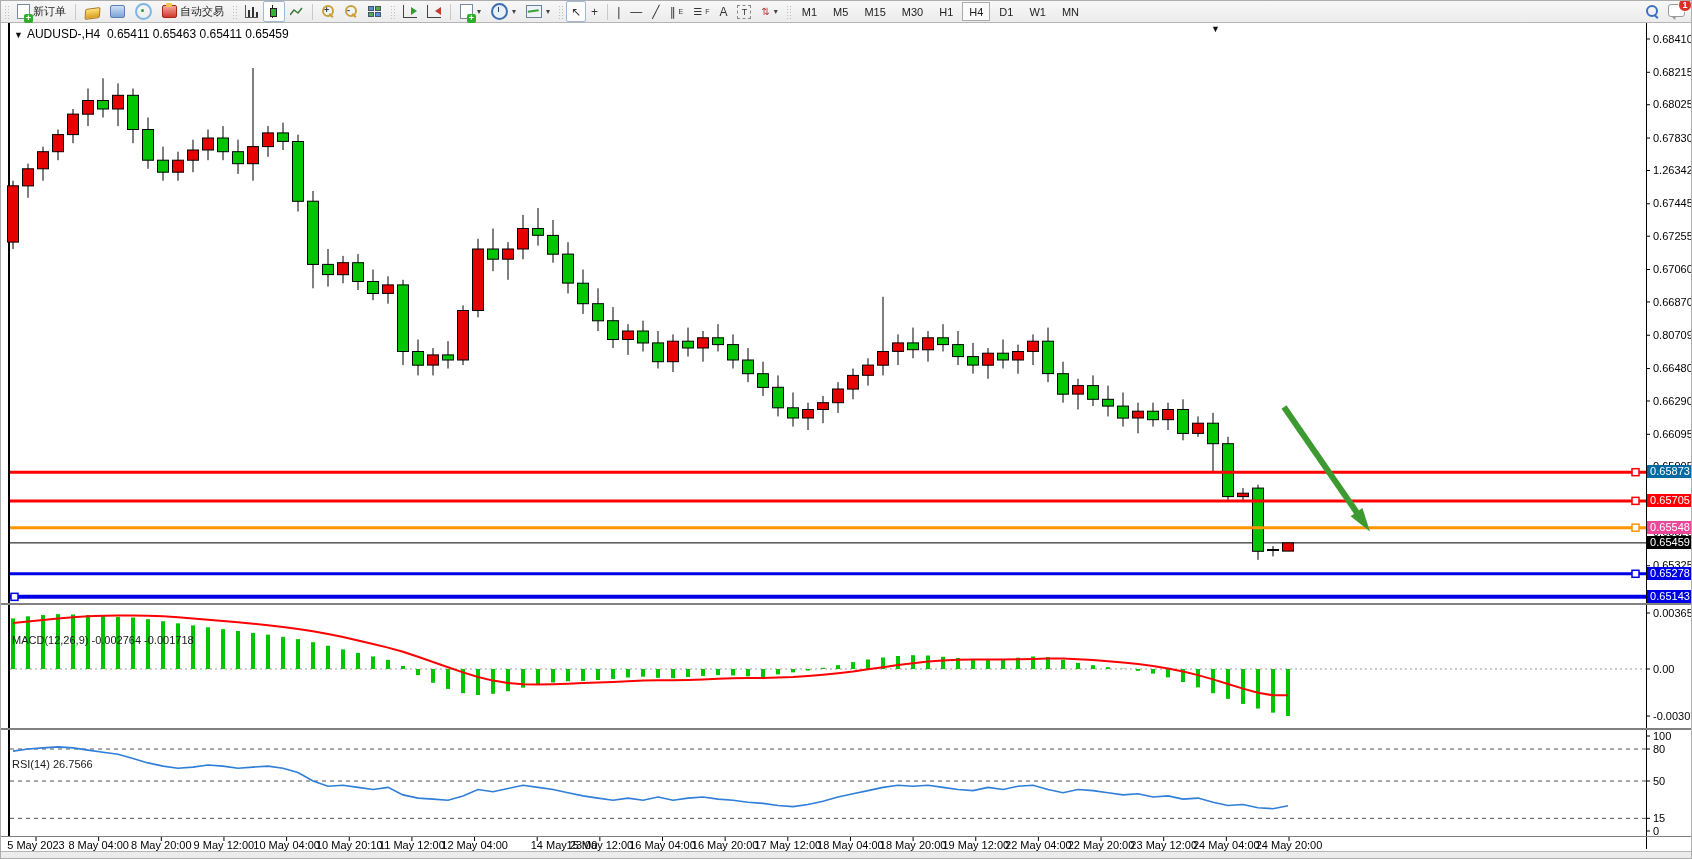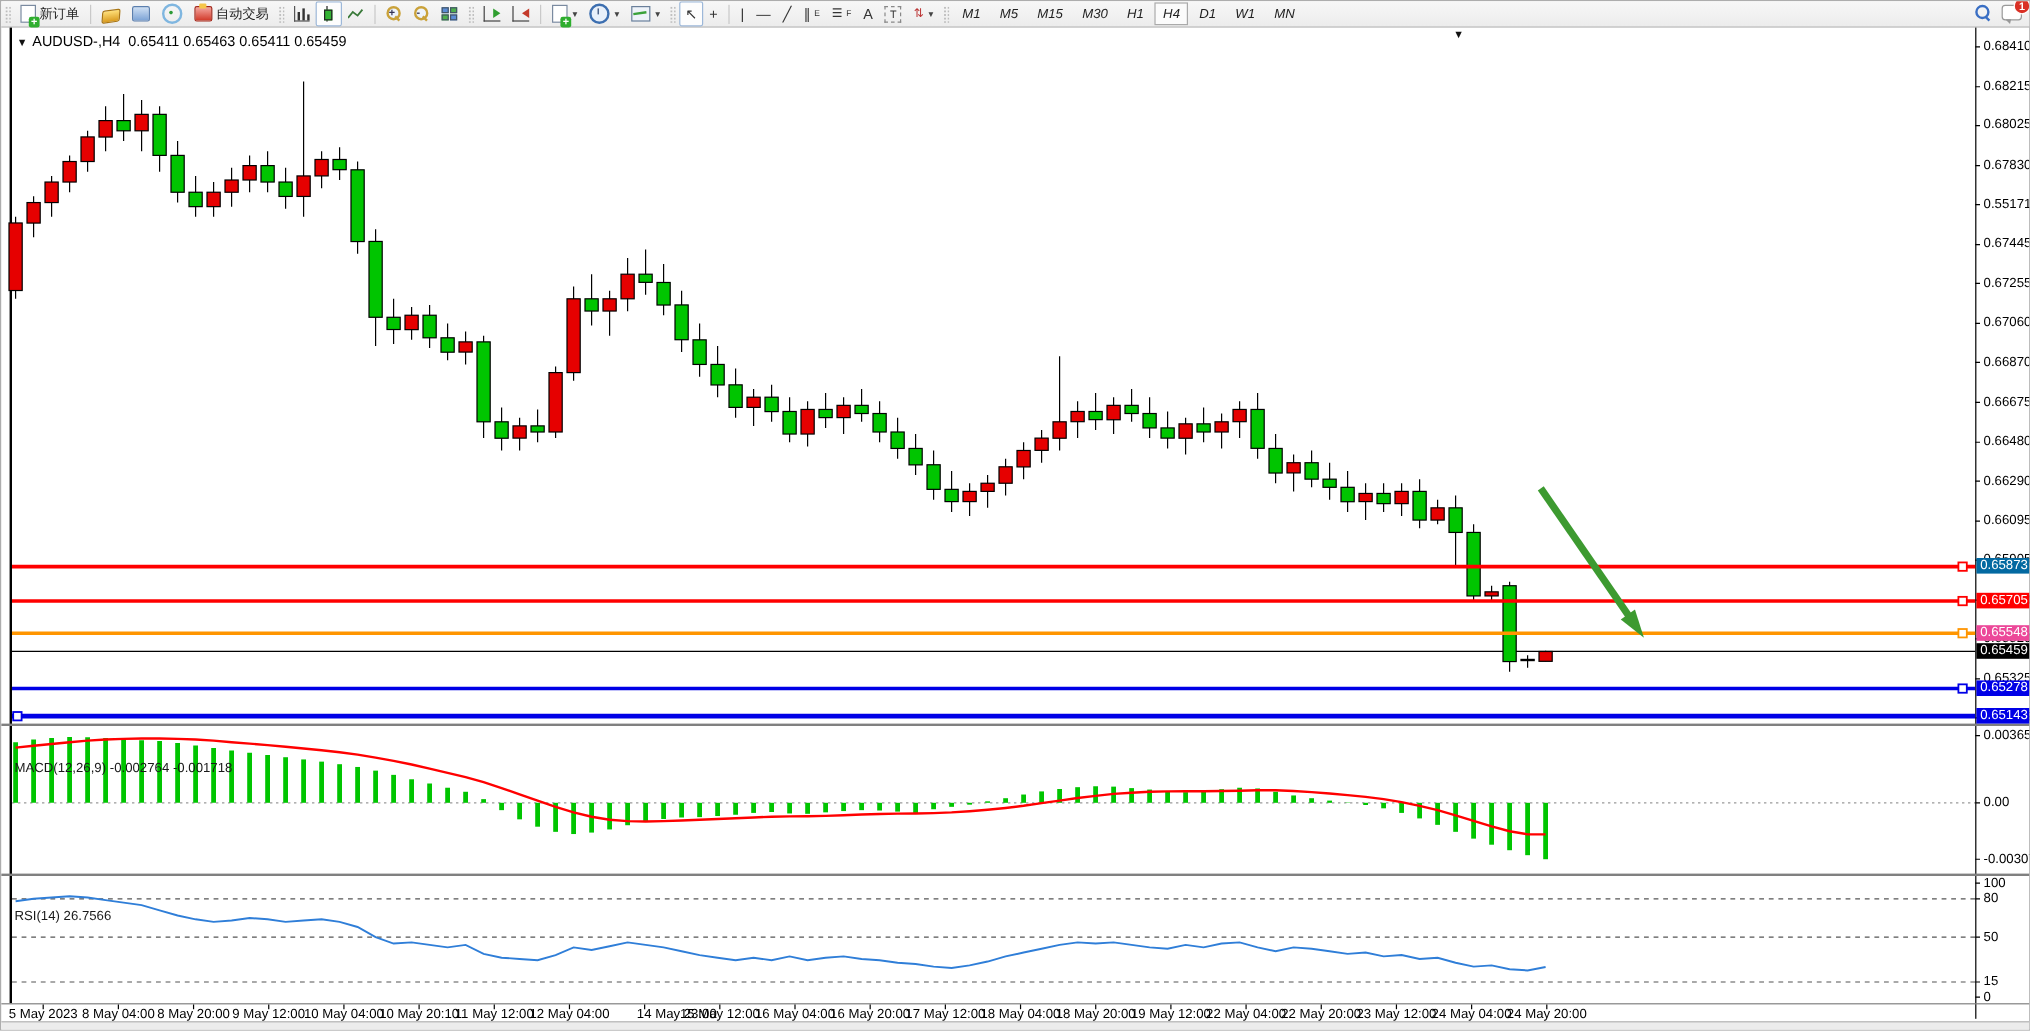--- a/index.html
+++ b/index.html
@@ -3,21 +3,21 @@
 <meta charset="utf-8">
 <style>
   html,body{margin:0;padding:0;background:#e8e8e8;font-family:"Liberation Sans","DejaVu Sans",sans-serif;}
   #stage{position:relative;width:1692px;height:859px;background:#ffffff;overflow:hidden;border:1px solid #adadad;box-sizing:border-box;}
   
   #toolbar{position:absolute;left:0;top:0;width:1692px;height:21px;background:linear-gradient(#f7f7f7,#ececec);border-bottom:1px solid #b5b5b5;display:flex;align-items:center;font-size:11px;color:#222;}
   .tb-grip{width:5px;height:14px;margin:0 3px;background-image:radial-gradient(#bdbdbd 35%,transparent 36%);background-size:3px 3px;}
   .tb-sep{width:1px;height:16px;background:#c9c9c9;margin:0 4px;}
   .tb-btn{display:flex;align-items:center;gap:3px;padding:1px 4px;height:17px;border:1px solid transparent;border-radius:2px;cursor:default;white-space:nowrap;justify-content:space-between;}
   .tb-btn.active{background:#fdfdfd;border-color:#9db8d9;}
-  .tf-btn{padding:1px 6px;height:15px;display:flex;align-items:center;border:1px solid transparent;margin:14px 1px;font-style:italic;}
+  .tf-btn{padding:1px 6px;height:15px;display:flex;align-items:center;border:1px solid transparent;margin:14px 1px;}
   .tf-btn.active{background:#fbfbfb;border-color:#aaa;}
   .ddn{font-size:8px;color:#444;margin-left:1px;}
   .ic{display:inline-block;position:relative;}
   .doc-ic{width:11px;height:13px;background:#fff;border:1px solid #7a8aa0;}
   .doc-ic::after{content:"+";position:absolute;right:-4px;bottom:-5px;color:#fff;background:#2eae2e;width:9px;height:9px;line-height:8px;text-align:center;font-weight:bold;border-radius:2px;font-size:9px;}
   .gold-ic{width:13px;height:9px;background:linear-gradient(#ffe07a,#d99b1f);transform:skewX(-12deg) rotate(-8deg);border:1px solid #a97614;border-radius:2px;margin-top:3px;}
   .blue-ic{width:13px;height:11px;background:linear-gradient(#cfe0f4,#7da4d6);border:1px solid #5b7fae;border-radius:2px;}
   .sig-ic{width:13px;height:13px;border-radius:50%;border:2px solid #7fb6e0;position:relative;}
   .sig-ic::after{content:"";position:absolute;left:4px;top:4px;width:3px;height:3px;border-radius:50%;background:#2c9b37;}
   .cart-ic{width:13px;height:11px;background:linear-gradient(#f4a7a0,#d23a2a);border:1px solid #a32619;border-radius:2px;}
@@ -554,26 +554,26 @@
       <line x1="1100.05" y1="836" x2="1100.05" y2="840" stroke="#000" stroke-width="1"></line>
       <line x1="1162.7" y1="836" x2="1162.7" y2="840" stroke="#000" stroke-width="1"></line>
       <line x1="1225.35" y1="836" x2="1225.35" y2="840" stroke="#000" stroke-width="1"></line>
       <line x1="1288" y1="836" x2="1288" y2="840" stroke="#000" stroke-width="1"></line>
     </svg>
   <div id="labels-layer">
       <div class="tick-label" style="left:1652px;top:31.5px">0.68410</div>
       <div class="tick-label" style="left:1652px;top:64.8px">0.68215</div>
       <div class="tick-label" style="left:1652px;top:97.2px">0.68025</div>
       <div class="tick-label" style="left:1652px;top:130.5px">0.67830</div>
-      <div class="tick-label" style="left:1652px;top:163.0px">0.55171</div>
+      <div class="tick-label" style="left:1652px;top:163.0px">1.26342</div>
       <div class="tick-label" style="left:1652px;top:196.3px">0.67445</div>
       <div class="tick-label" style="left:1652px;top:228.7px">0.67255</div>
       <div class="tick-label" style="left:1652px;top:262.0px">0.67060</div>
       <div class="tick-label" style="left:1652px;top:294.5px">0.66870</div>
-      <div class="tick-label" style="left:1652px;top:327.8px">0.66675</div>
+      <div class="tick-label" style="left:1652px;top:327.8px">0.80709</div>
       <div class="tick-label" style="left:1652px;top:361.0px">0.66480</div>
       <div class="tick-label" style="left:1652px;top:393.5px">0.66290</div>
       <div class="tick-label" style="left:1652px;top:426.8px">0.66095</div>
       <div class="tick-label" style="left:1652px;top:459.2px">0.65905</div>
       <div class="tick-label" style="left:1652px;top:492.5px">0.65710</div>
       <div class="tick-label" style="left:1652px;top:525.0px">0.65520</div>
       <div class="tick-label" style="left:1652px;top:558.3px">0.65325</div>
       <div class="tick-label" style="left:1652px;top:590.7px">0.65135</div>
       <div class="price-tag" style="top:464.2px;background:#0369a1">0.65873</div>
       <div class="price-tag" style="top:492.9px;background:#ff0000">0.65705</div>

